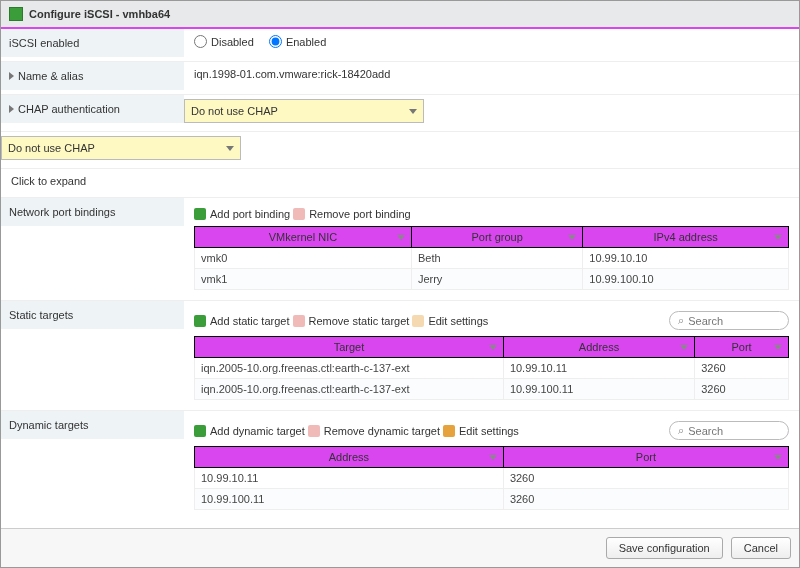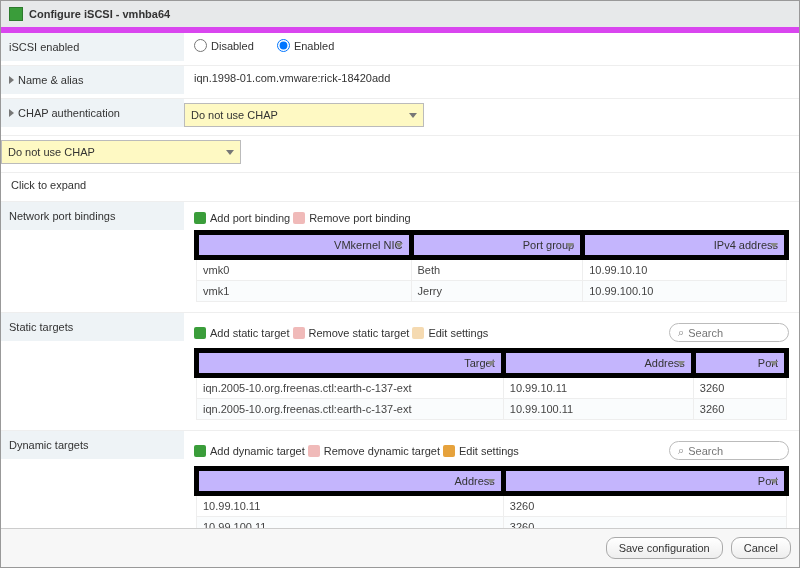--- a/index.html
+++ b/index.html
@@ -1,46 +1,46 @@
 <!DOCTYPE html>
 <html><head>
 <meta charset="utf-8">
 <style>
 *{box-sizing:border-box;margin:0;padding:0;font-family:Arial,Helvetica,sans-serif;font-size:11px;color:#333}
 body{background:#fff}
 .dialog{width:800px;height:568px;border:1px solid #999;background:#fff;display:flex;flex-direction:column}
-.title-bar{background:#e7e9ea;border-bottom:6px solid #d946ef;padding:6px 8px;display:flex;align-items:center;gap:6px;font-weight:bold;color:#444}
+.title-bar{background:#e7e9ea;border-bottom:2px solid #d946ef;padding:6px 8px;display:flex;align-items:center;gap:6px;font-weight:bold;color:#444}
 .title-bar .ico{width:14px;height:14px;background:#3a9d3a;border:1px solid #2d7a2d;display:inline-block}
 .body{flex:1;overflow:auto;}
 .row{display:flex;align-items:flex-start;border-top:1px solid #eee}
 .row:first-child{border-top:none}
 .lbl{width:183px;min-width:183px;background:#eef3f6;padding:8px 8px;color:#333;display:flex;align-items:center;gap:4px}
 .lbl .exp{display:inline-block;width:0;height:0;border-top:4px solid transparent;border-bottom:4px solid transparent;border-left:5px solid #777}
 .val{flex:1;padding:6px 10px}
-.radio-group label{margin-right:20px;display:inline-flex;align-items:center;gap:4px}
+.radio-group label{margin-right:12px;display:inline-flex;align-items:center;gap:4px}
 .select{width:240px;border:1px solid #bbb;background:#fef9c3;padding:4px 6px;height:24px;display:flex;align-items:center;justify-content:space-between;color:#555}
 .select .chev{width:0;height:0;border-left:4px solid transparent;border-right:4px solid transparent;border-top:5px solid #777}
 .toolbar{display:flex;align-items:center;gap:3px;padding:4px 0 6px}
 .toolbar .btn{display:inline-flex;align-items:center;gap:4px;color:#3068a3;cursor:pointer}
 .toolbar .btn.dis{color:#aaa;cursor:default}
 .toolbar .spacer{flex:1}
 .ico-add{width:12px;height:12px;background:#3a9d3a;display:inline-block;border-radius:2px}
 .ico-remove{width:12px;height:12px;background:#d9534f;display:inline-block;border-radius:2px;opacity:.4}
 .ico-edit{width:12px;height:12px;background:#e6a23c;display:inline-block;border-radius:2px}
 .ico-edit.dis{opacity:.4}
 .search-box{border:1px solid #bbb;border-radius:10px;padding:2px 8px;display:flex;align-items:center;gap:4px;width:120px;background:#fff}
 .search-box input{border:none;outline:none;width:80px;font-size:11px}
 .search-box .sico{color:#888}
 .tbl{width:100%;border:1px solid #ddd;border-collapse:collapse}
-.tbl th{background:#c4b5fd;border:5px solid #000000;padding:4px 6px;text-align:right;font-weight:normal;color:#444;position:relative}
+.tbl th{background:#d946ef;border:1px solid #000000;padding:4px 6px;text-align:center;font-weight:normal;color:#444;position:relative}
 .tbl th .chev{position:absolute;right:6px;top:8px;width:0;height:0;border-left:4px solid transparent;border-right:4px solid transparent;border-top:5px solid #888}
 .tbl td{border:1px solid #eee;padding:4px 6px;color:#444}
 .tbl tr:nth-child(even) td{background:#fafcfd}
 .footer{border-top:1px solid #ccc;padding:8px;display:flex;justify-content:flex-end;gap:8px;background:#f7f7f7}
-.btnf{border:1px solid #aaa;background:linear-gradient(#fff,#eee);padding:4px 12px;border-radius:9px;cursor:pointer;color:#333}
+.btnf{border:1px solid #aaa;background:linear-gradient(#fff,#eee);padding:4px 12px;border-radius:3px;cursor:pointer;color:#333}
 .section{margin-bottom:4px}
 .val-inner{padding:4px 0}
 </style>
 </head>
 <body>
 
 <div class="dialog">
   <div class="title-bar">
     <span class="ico"></span>
     <span>Configure iSCSI - vmhba64</span>

